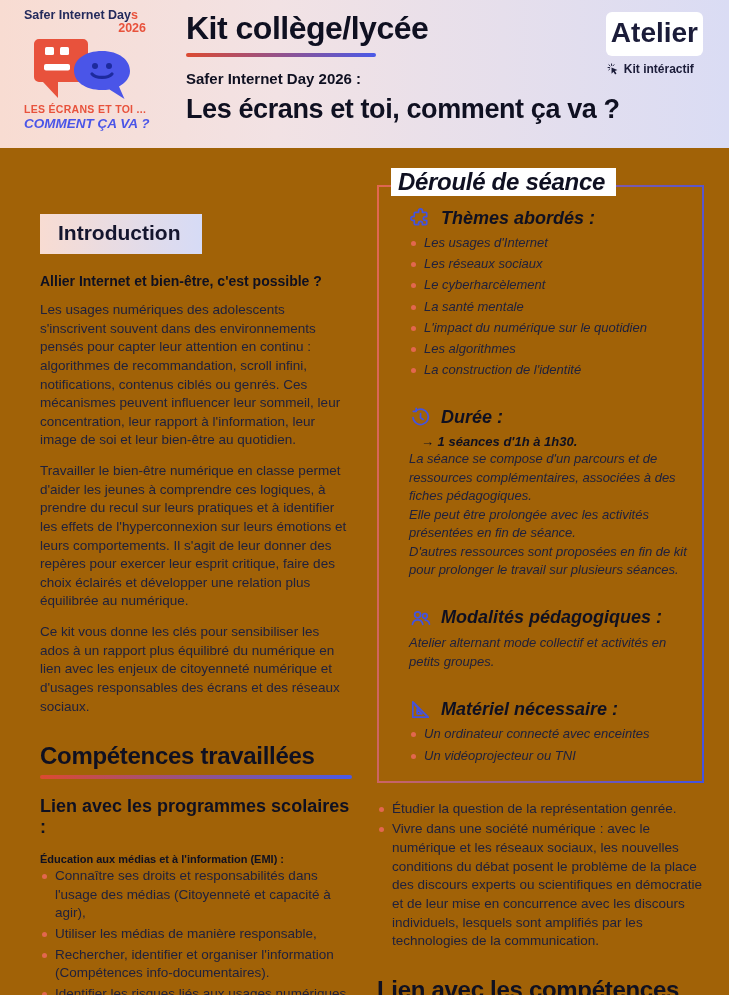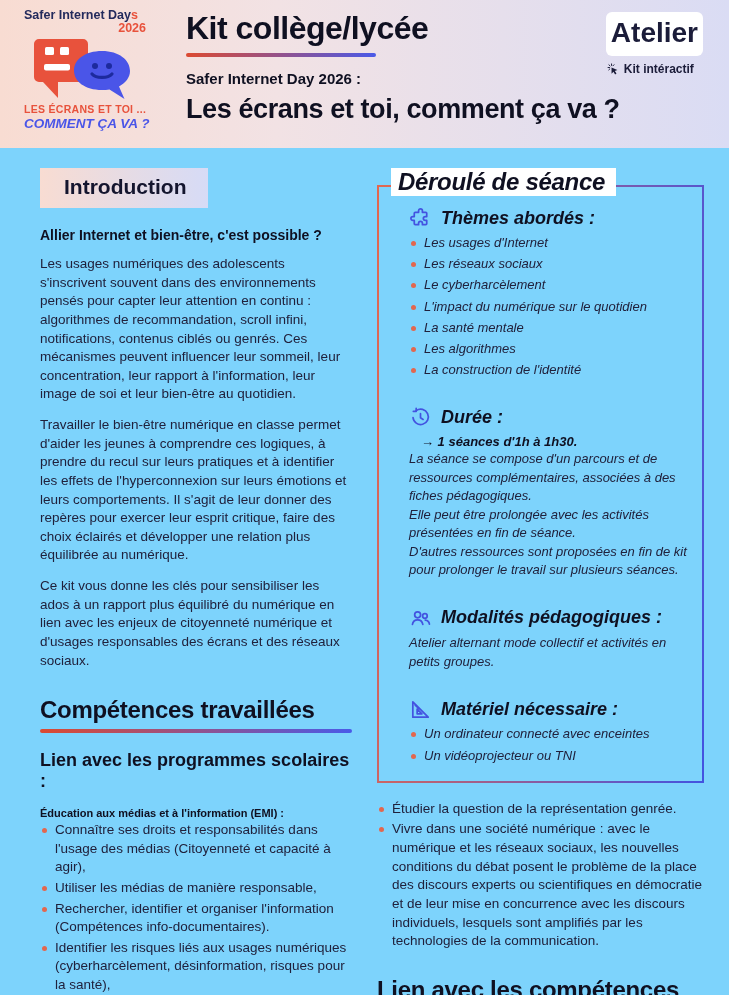--- a/index.html
+++ b/index.html
@@ -2,21 +2,21 @@
 <html lang="fr" style="--accent_orange: #e2674f; --accent_blue: #4353e0; --brand_orange: #e8523c; --brand_blue: #4a55e8; --navy: #20213c; --heading: #0f1021; --grad_start: #dc4a31; --grad_end: #4a5ae8; --hdr_left: #f8dcd2; --hdr_right: #dadcf4;"><head>
 <meta charset="utf-8">
 <style>
   :root{
     --accent_orange:#e2674f; --accent_blue:#4353e0; --brand_orange:#e8523c;
     --brand_blue:#4a55e8; --navy:#20213c; --heading:#0f1021;
     --grad_start:#dc4a31; --grad_end:#4a5ae8;
     --hdr_left:#f8dcd2; --hdr_right:#dadcf4;
   }
   html,body{margin:0;padding:0;background:#fff;}
-  .page{width:729px;height:995px;overflow:hidden;background:#7dd3fc;
+  .page{width:729px;height:995px;overflow:hidden;background:#a16207;
         font-family:"Liberation Sans",sans-serif;color:var(--navy);position:relative;}
   
   .header{height:148px;background:linear-gradient(90deg,var(--hdr_left) 0%,#f2e2e4 38%,var(--hdr_right) 100%);position:relative;}
   .logo{position:absolute;left:24px;top:8px;width:152px;}
   .logo-line1{font-size:12.5px;font-weight:700;color:#232a5c;white-space:nowrap;}
   .logo-s{color:var(--brand_orange);}
   .logo-year{text-align:right;padding-right:30px;font-size:12.5px;font-weight:700;color:var(--brand_orange);margin-top:-1px;}
   .logo-bubbles{display:block;margin:0 0 0 6px;}
   .logo-tag1{font-size:10.5px;font-weight:800;color:var(--brand_orange);letter-spacing:.3px;margin-top:2px;}
   .logo-tag2{font-size:13.5px;font-weight:700;font-style:italic;color:var(--brand_blue);margin-top:1px;}
@@ -27,21 +27,21 @@
   .main-title{margin-top:7px;font-size:27px;font-weight:800;color:var(--heading);letter-spacing:-.4px;white-space:nowrap;}
   .badge-block{position:absolute;right:26px;top:12px;text-align:right;}
   .badge{display:inline-block;background:#fff;border-radius:6px;padding:5px 5px 7px;font-size:28px;font-weight:700;color:#1b1c39;}
   .badge-sub{margin-top:6px;display:flex;align-items:center;justify-content:flex-start;gap:4px;font-size:12px;font-weight:700;color:#1b1c39;}
   .badge-sub svg{width:14px;height:14px;color:#1b1c39;}
   
   .content{display:flex;gap:25px;padding:20px 0 0 40px;}
   .col-left{width:312px;flex:none;}
   .col-right{width:327px;flex:none;}
   .intro-label{display:inline-block;background:linear-gradient(90deg,#f8dcd2,#d6dbf6);
-               padding:7px 22px 9px 24px;font-size:21px;font-weight:800;color:#14152e;}
+               padding:7px 22px 9px 18px;font-size:21px;font-weight:800;color:#14152e;margin-top:46px;}
   .lead{font-size:14px;font-weight:700;margin:19px 0 0;color:var(--heading);}
   .para{font-size:13.5px;line-height:1.38;margin:12px 0 0;}
   h2{font-size:24px;font-weight:800;margin:27px 0 0;color:var(--heading);letter-spacing:-.3px;line-height:1.08;}
   .grad-bar.full{width:100%;margin-top:6px;}
   h3{font-size:18px;font-weight:800;margin:17px 0 0;color:var(--heading);}
   .list-head{font-size:11px;font-weight:700;margin:15px 0 2px;color:var(--heading);}
   ul.bullets{list-style:none;margin:0;padding:0;}
   ul.bullets li{position:relative;font-size:13.5px;line-height:1.38;padding-left:15px;margin-top:2px;}
   ul.bullets li::before{content:"";position:absolute;left:2px;top:7px;width:5px;height:5px;border-radius:50%;background:var(--accent_orange);}
   
@@ -141,22 +141,22 @@
             <svg viewBox="0 0 24 24" fill="none" stroke="currentColor" stroke-width="1.8" stroke-linecap="round" stroke-linejoin="round">
               <path d="M10 4a2 2 0 0 1 4 0v1.5h3.5a1 1 0 0 1 1 1V10H17a2 2 0 0 0 0 4h1.5v3.5a1 1 0 0 1-1 1H14V17a2 2 0 0 0-4 0v1.5H6.5a1 1 0 0 1-1-1V14H4a2 2 0 0 1 0-4h1.5V6.5a1 1 0 0 1 1-1H10z"></path>
             </svg>
             <span>Thèmes abordés :</span>
           </div>
           <ul class="bullets">
 
           <li>Les usages d'Internet</li>
               <li>Les réseaux sociaux</li>
               <li>Le cyberharcèlement</li>
+              <li>La santé mentale</li>
               <li>L'impact du numérique sur le quotidien</li>
-              <li>La santé mentale</li>
               <li>Les algorithmes</li>
               <li>La construction de l'identité</li>
             </ul>
         </div>
 
         <div class="box-section">
           <div class="sec-head">
             <svg viewBox="0 0 24 24" fill="none" stroke="currentColor" stroke-width="1.8" stroke-linecap="round" stroke-linejoin="round">
               <path d="M7.5 4.8A8 8 0 1 1 4.2 12"></path>
               <path d="M7.5 2.5v3h-3"></path>

